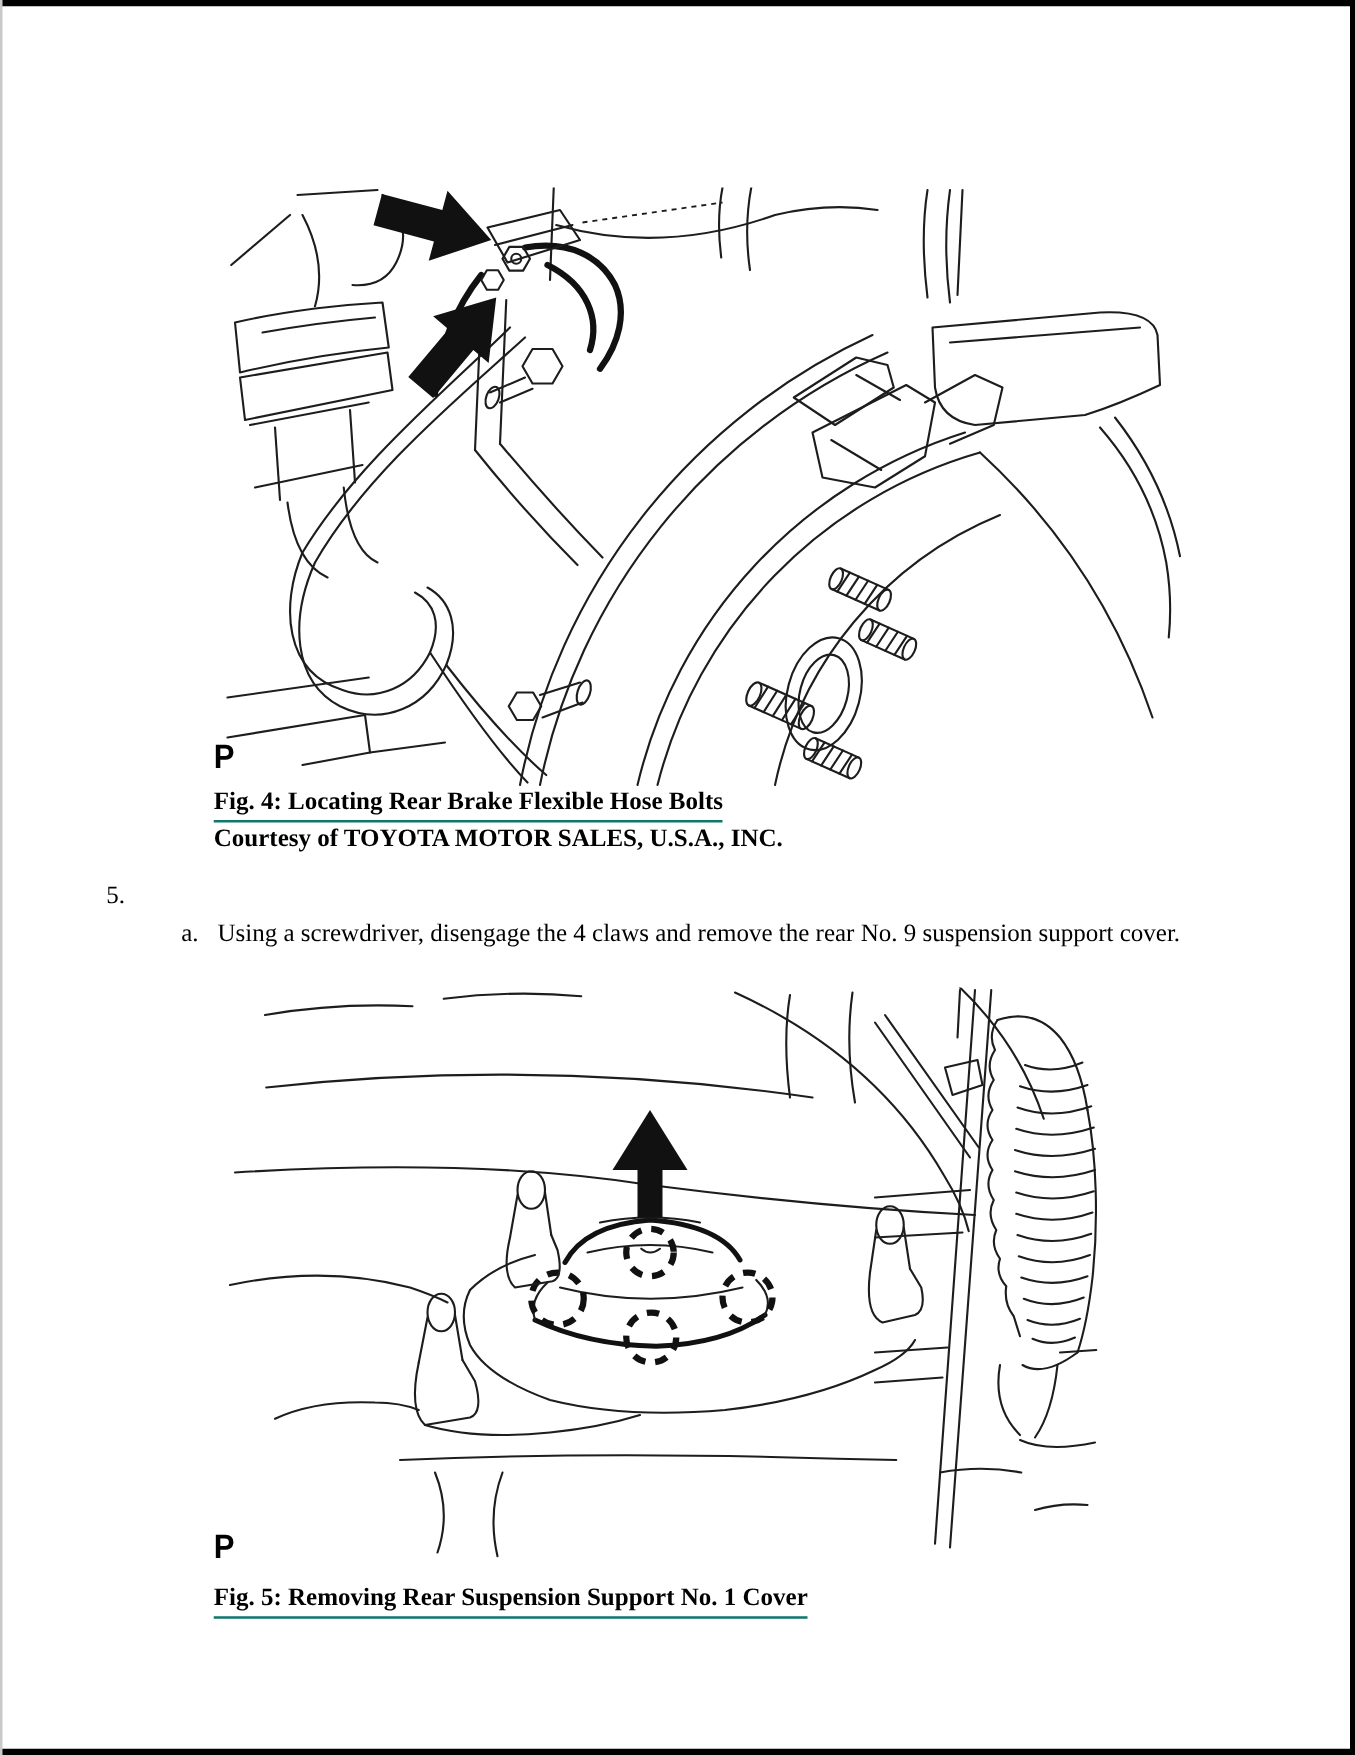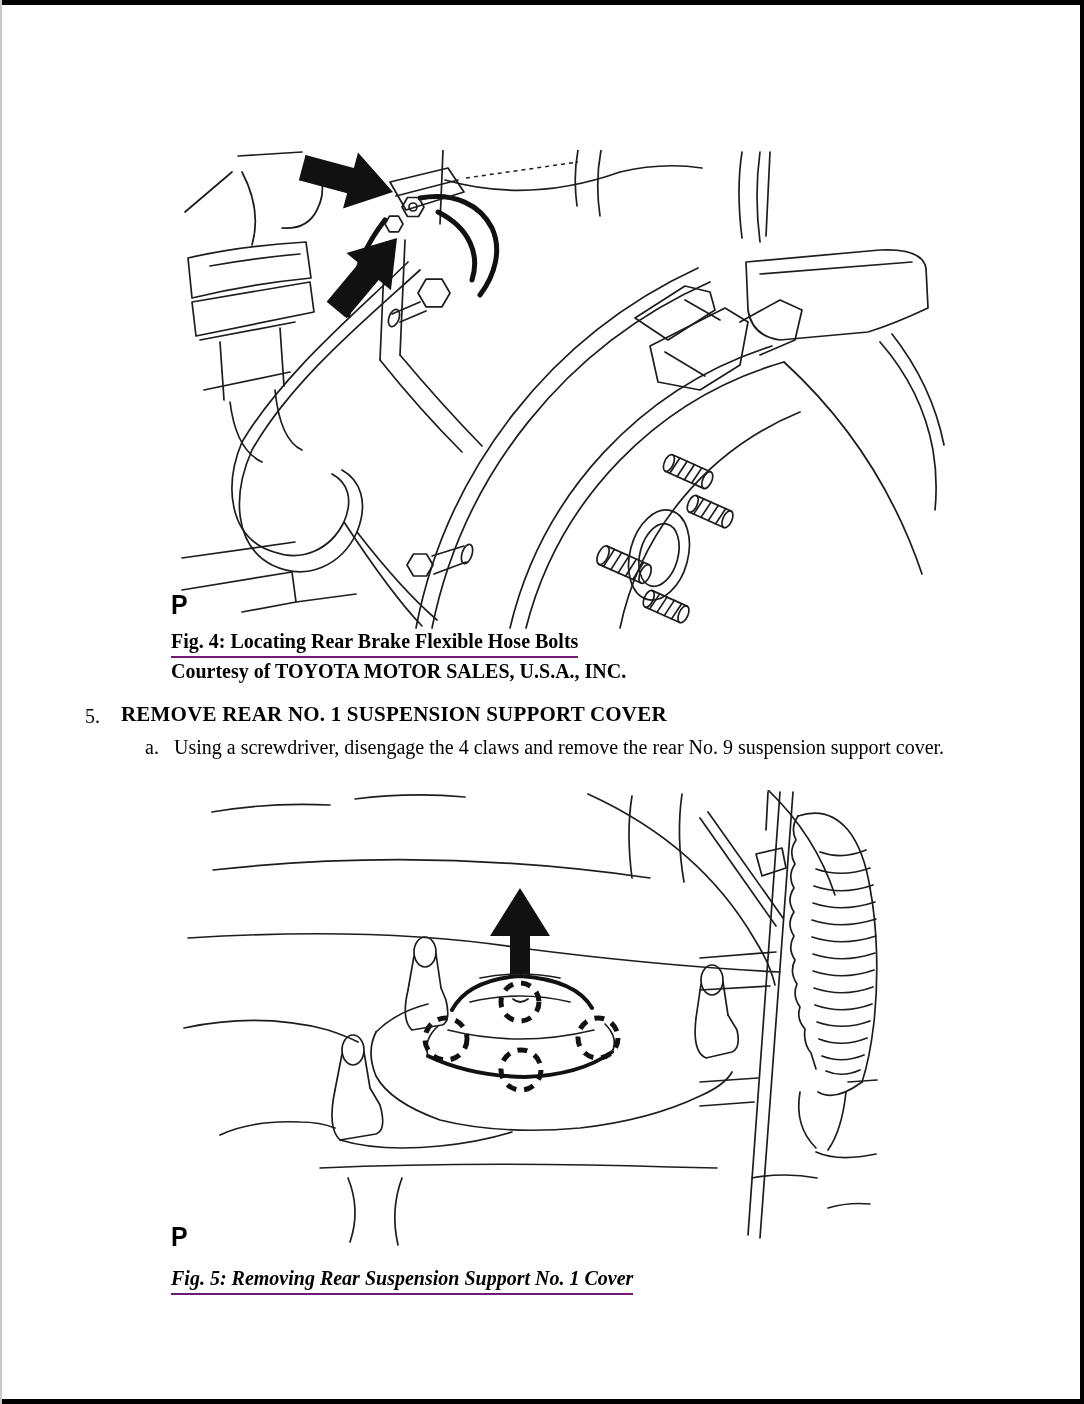--- a/index.html
+++ b/index.html
@@ -6,21 +6,21 @@
   #page{
     position:relative;width:1084px;height:1404px;background:#ffffff;
     overflow:hidden;font-family:"Liberation Serif","DejaVu Serif",serif;color:#000;
   }
   .abs{position:absolute;}
   .edge{background:#000;}
   .serif{font-family:"Liberation Serif","DejaVu Serif",serif;}
   .body-text{font-size:20px;line-height:27px;color:#000;}
   .step-title{font-size:21px;font-weight:bold;letter-spacing:0.2px;}
   .caption{font-size:20px;font-weight:bold;line-height:27px;}
-  .underline{border-bottom:2px solid #701a75;padding-bottom:1px;display:inline-block;}
+  .underline{border-bottom:2px solid #0f766e;padding-bottom:1px;display:inline-block;}
   .p-label{
     font-family:"Liberation Sans","DejaVu Sans",sans-serif;
     font-weight:bold;font-size:27px;line-height:27px;color:#000;
     transform:scaleX(0.92);transform-origin:left;
   }
   svg .ln{fill:none;stroke:#1d1d1d;stroke-width:1.7;stroke-linecap:round;stroke-linejoin:round;}
   svg .thick{fill:none;stroke:#111;stroke-width:5;stroke-linecap:round;}
   svg .heavy{fill:none;stroke:#111;stroke-width:4;stroke-linecap:round;}
   svg .claw{fill:none;stroke:#111;stroke-width:5;stroke-dasharray:10 8;}
   svg .solid{fill:#111;stroke:none;}
@@ -169,21 +169,20 @@
   </svg>
 
   <div class="abs p-label" style="left:171px;top:592px;">P</div>
 
   <div class="abs caption" style="left:171px;top:628px;">
     <span class="underline">Fig. 4: Locating Rear Brake Flexible Hose Bolts</span><br>
     <span>Courtesy of TOYOTA MOTOR SALES, U.S.A., INC.</span>
   </div>
 
   <div class="abs serif body-text" style="left:85px;top:703px;">5.</div>
-  <div class="abs serif step-title" style="left:121px;top:702px;">REMOVE REAR NO. 1 SUSPENSION SUPPORT COVER</div>
   <div class="abs serif body-text" style="left:145px;top:734px;">a.</div>
   <div class="abs serif body-text" style="left:174px;top:734px;width:860px;">Using a screwdriver, disengage the 4 claws and remove the rear No. 9 suspension support cover.</div>
 
   <svg class="abs" style="left:180px;top:790px;" width="770" height="460" viewBox="0 0 770 460">
 
     <path class="ln" d="M32,22 Q90,12 150,15"></path>
     <path class="ln" d="M175,9 Q230,2 285,7"></path>
     <path class="ln" d="M33,80 Q250,56 470,88"></path>
     <path class="ln" d="M8,148 Q200,136 340,158 Q480,176 600,182"></path>
     <path class="ln" d="M452,6 Q446,42 452,88"></path>
@@ -276,17 +275,17 @@
     </g>
 
     <path class="ln" d="M140,378 Q300,371 490,377 L537,378"></path>
     <path class="ln" d="M572,388 Q605,382 637,388"></path>
     <path class="ln" d="M168,388 Q181,420 170,452"></path>
     <path class="ln" d="M222,388 Q210,420 218,455"></path>
   </svg>
 
   <div class="abs p-label" style="left:171px;top:1224px;">P</div>
 
-  <div class="abs caption" style="left:171px;top:1265px;font-style:italic;">
+  <div class="abs caption" style="left:171px;top:1265px;">
     <span class="underline">Fig. 5: Removing Rear Suspension Support No. 1 Cover</span>
   </div>
 
 </div>
 
 </body></html>

